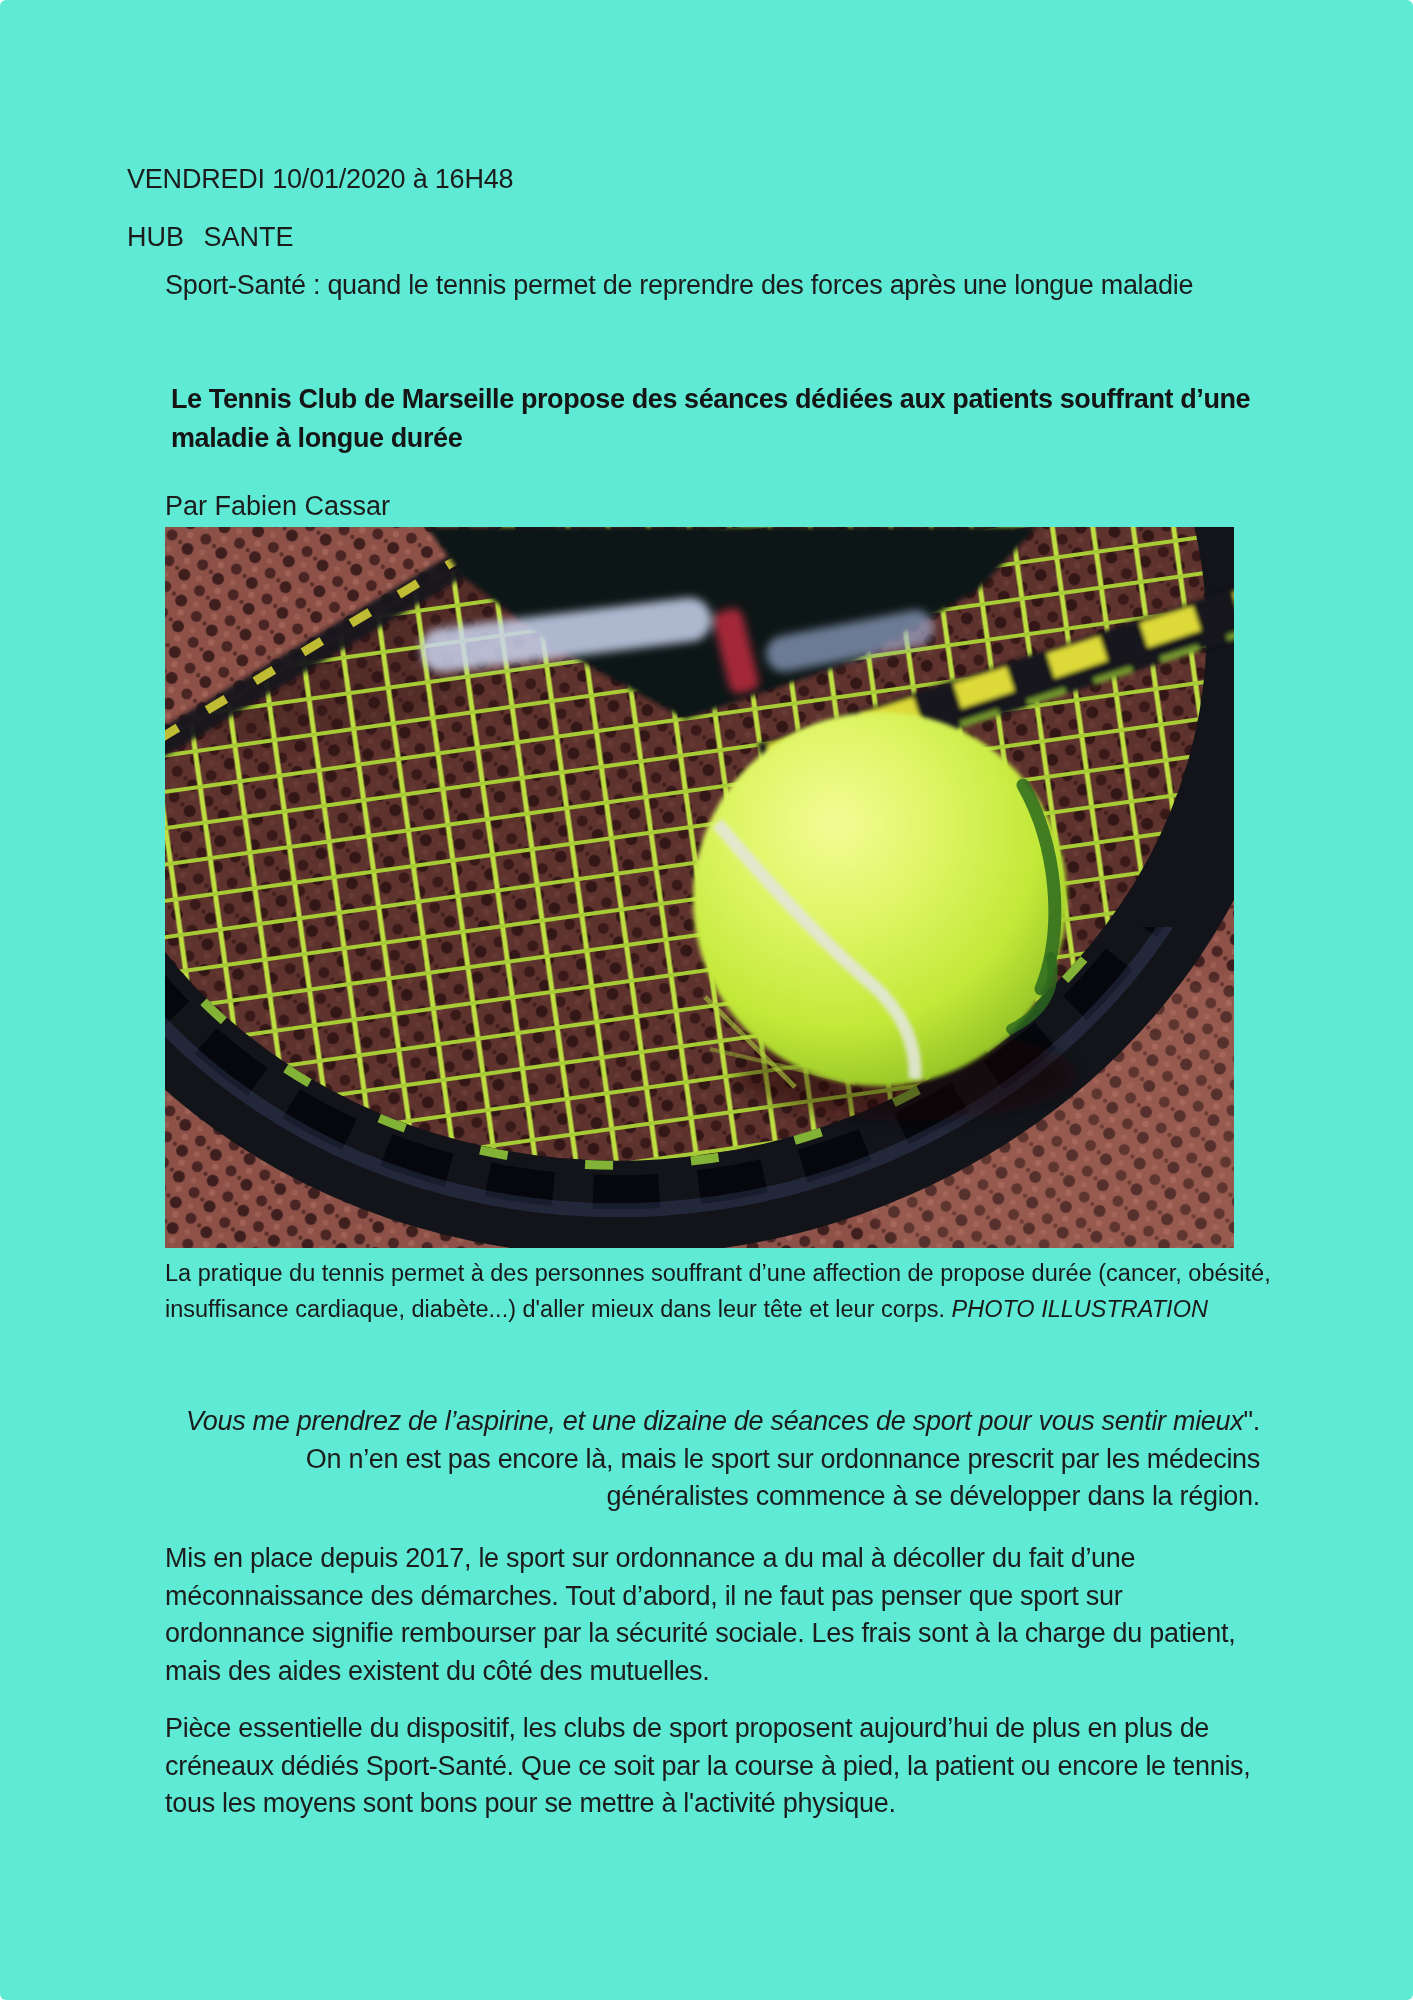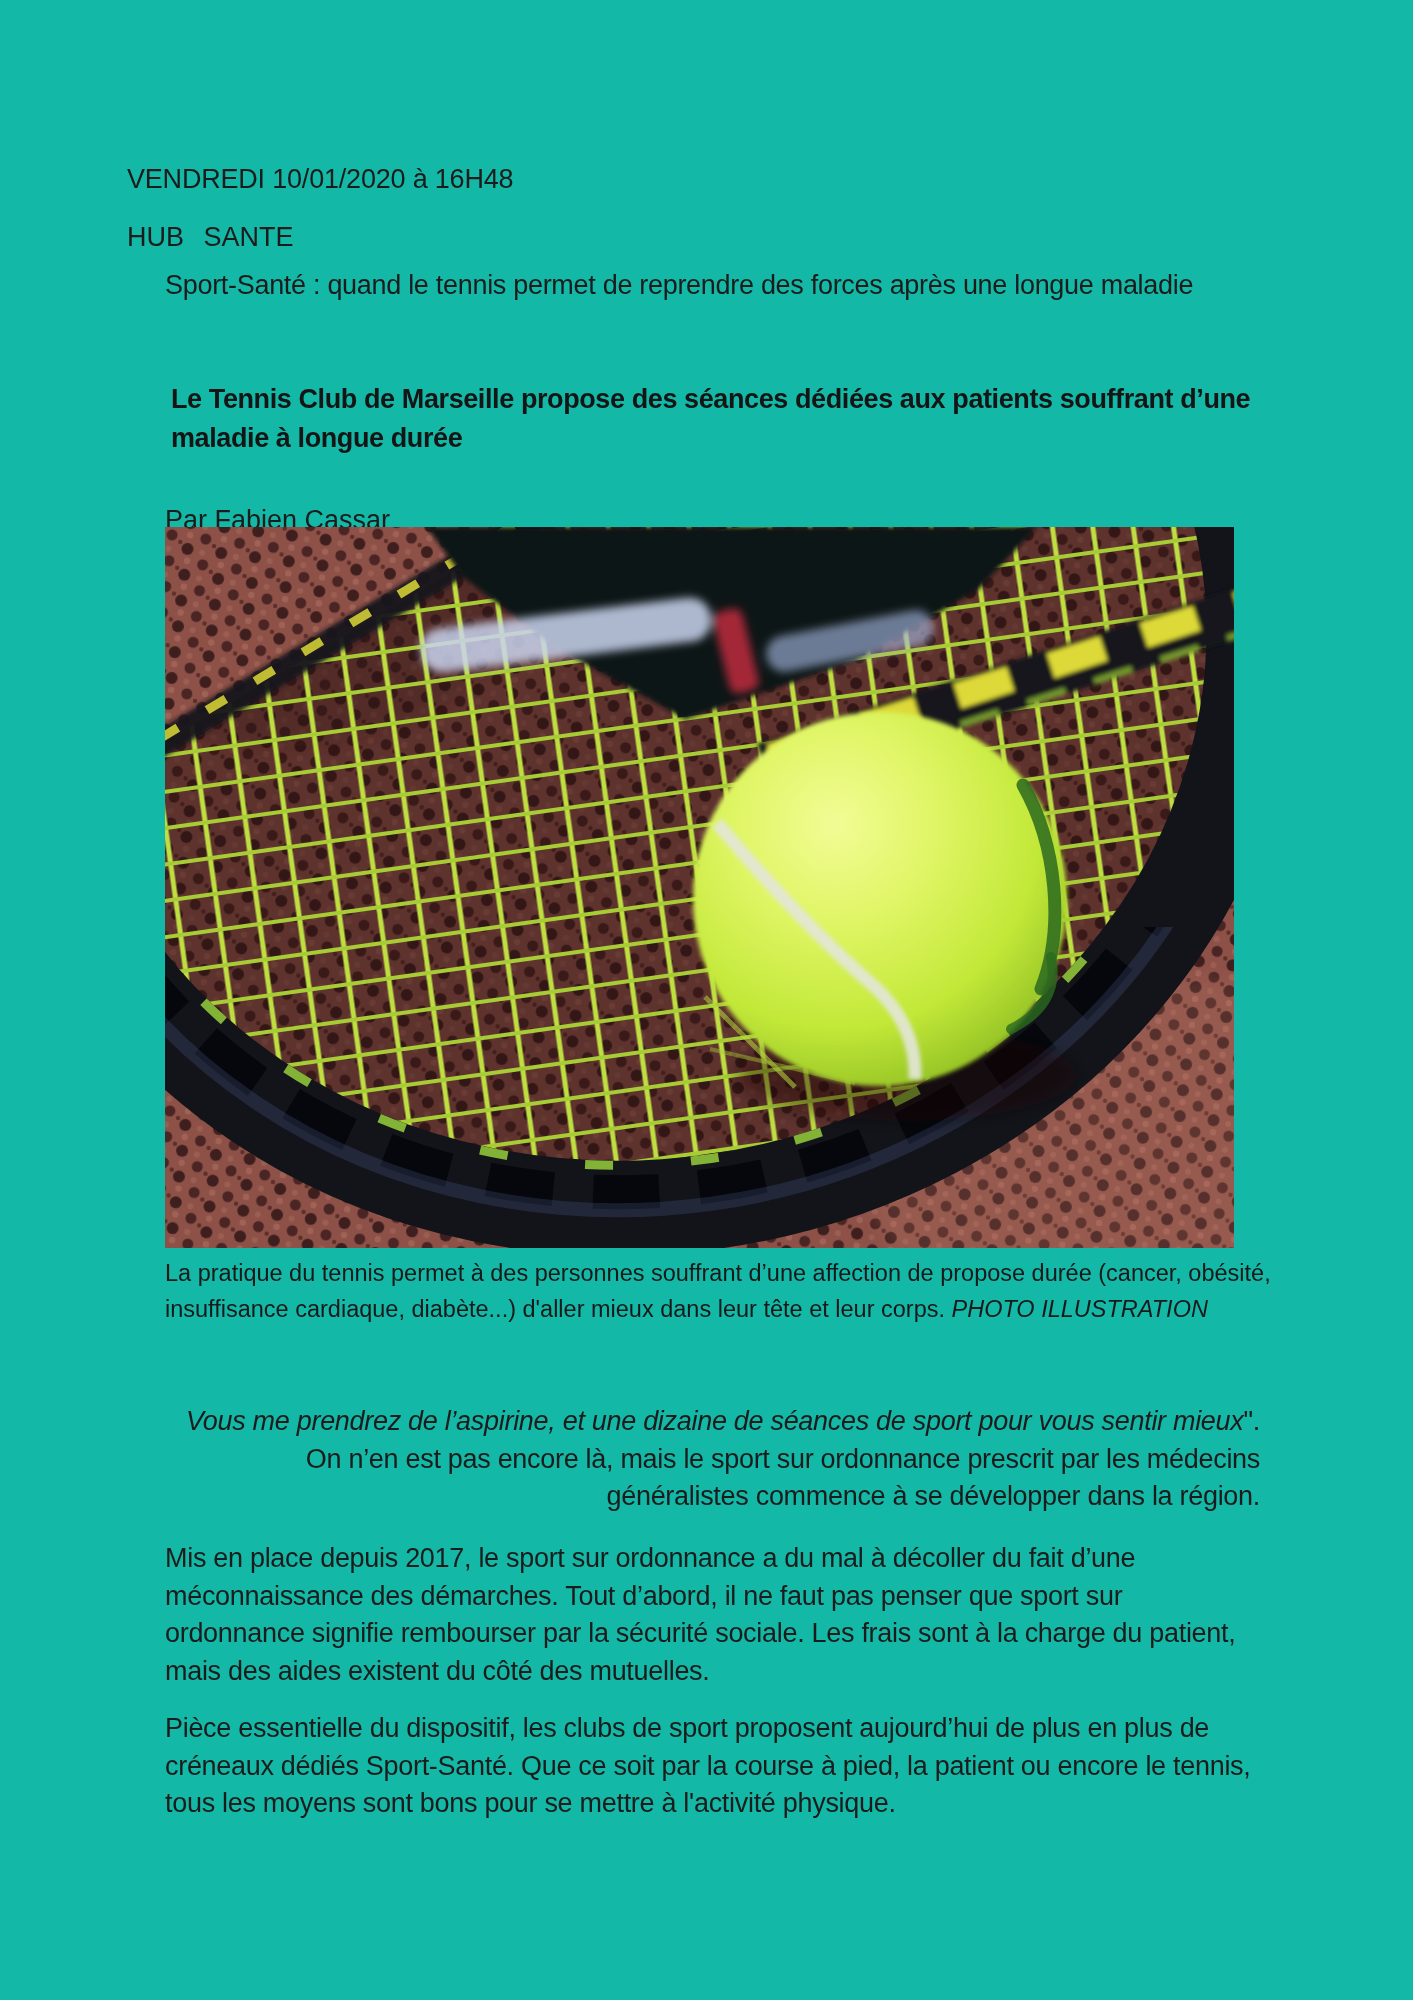--- a/index.html
+++ b/index.html
@@ -1,25 +1,25 @@
 <!DOCTYPE html>
 <html><head>
 <meta charset="utf-8">
 <style>
   html,body { margin:0; padding:0; background:#ffffff; }
   .page {
-    position:relative; width:1413px; height:2000px; background:#14b8a6;
-    font-family:"Liberation Sans","DejaVu Sans",sans-serif; color:#1c1c1c; overflow:hidden;
+    position:relative; width:1413px; height:2000px; background:#5eead4;
+    font-family:"Liberation Sans","DejaVu Sans",sans-serif; color:#1c1c1c; overflow:hidden;border-radius:6px;
   }
   .abs { position:absolute; }
   .date-line   { left:127px; top:164px; font-size:27px; letter-spacing:-0.2px; }
   .section-line{ left:127px; top:222px; font-size:27px; word-spacing:12px; }
   .title       { left:165px; top:266px; width:1095px; font-size:27px; line-height:38px; letter-spacing:-0.3px; }
   .subtitle    { left:165px; top:380px; width:1110px; font-size:27px; line-height:39px; font-weight:700; color:#151515; letter-spacing:-0.4px;margin-left:6px; }
-  .byline      { left:165px; top:491px; font-size:27px;margin-top:14px; }
+  .byline      { left:165px; top:491px; font-size:27px; }
   .figure      { left:165px; top:527px; width:1069px; height:721px; margin:0; padding:0; }
   .figure svg  { display:block; }
   .caption     { left:165px; top:1255px; width:1110px; font-size:23.5px; line-height:36px; color:#191919; }
   .credit      { font-style:italic; }
   .para        { left:165px; width:1095px; font-size:27px; line-height:37.5px; letter-spacing:-0.3px; }
   .para1 { top:1403px;text-align:right; }
   .para2 { top:1540px; }
   .para3 { top:1710px; }
   .lead-italic { font-style:italic; }
 </style>

